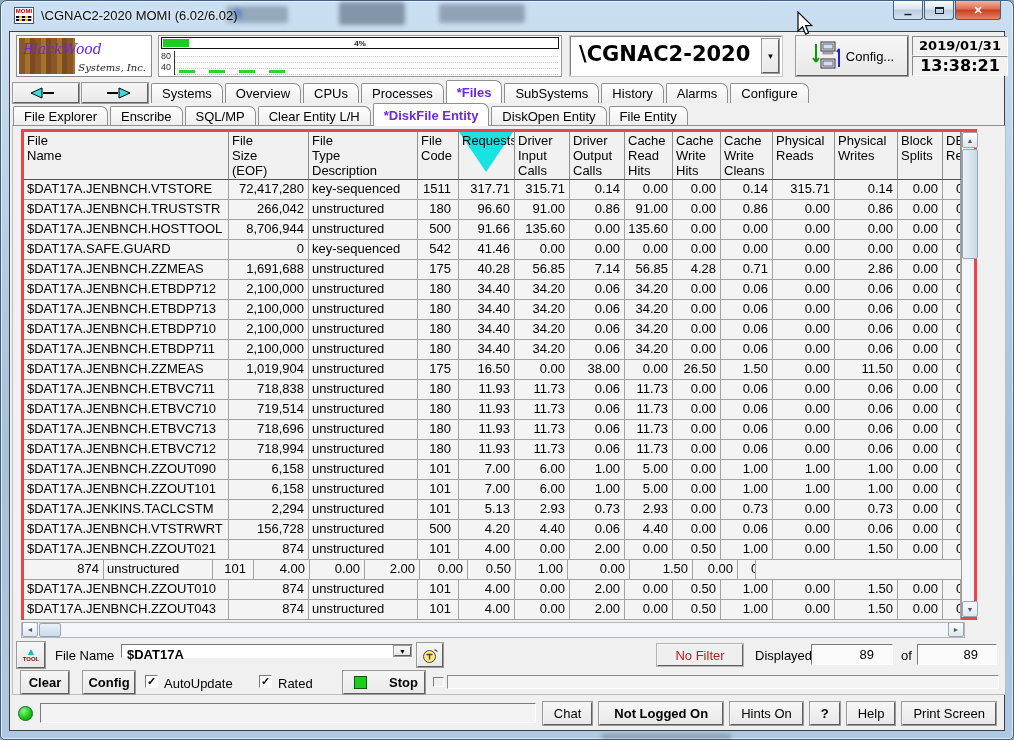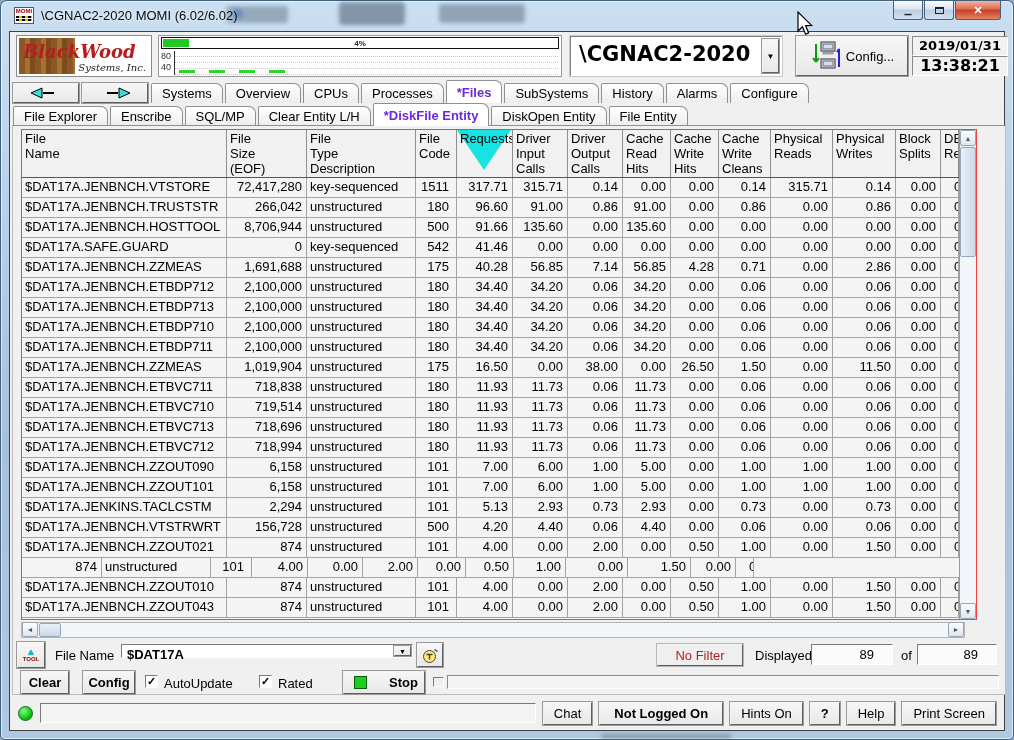--- a/index.html
+++ b/index.html
@@ -30,21 +30,21 @@
   .btn{border:1px solid;border-color:#f4f4f4 #5f5f5f #5f5f5f #f4f4f4;background:linear-gradient(#f6f6f6,#e8e8e8);
        display:flex;align-items:center;justify-content:center;font-size:13px;box-shadow:0 0 0 1px #9a9a9a}
   .btn.bold{font-weight:bold}
   .btn.disabled{color:#b91c1c;box-shadow:0 0 0 1px #b5b5b5;background:#efefef}
 
   
   .toolbar{position:absolute;left:2px;top:2px;right:2px;height:44px}
   .logo{position:absolute;left:4px;top:1px;width:136px;height:42px;border:1px solid #8a8a8a;background:#fff;box-shadow:1px 1px 0 #fff inset;overflow:hidden}
   .logo-wood{position:absolute;left:2px;top:2px;bottom:2px;width:56px;
              background:repeating-linear-gradient(90deg,#8a5726 0 6px,#a5712f 6px 11px,#7c4c1f 11px 16px)}
-  .logo-t1{position:absolute;left:6px;top:5px;font-family:"DejaVu Serif",serif;font-style:italic;font-weight:bold;font-size:18px;color:#b91c1c}
+  .logo-t1{position:absolute;left:6px;top:5px;font-family:"DejaVu Serif",serif;font-style:italic;font-weight:normal;font-size:14px;color:#6d28d9}
   .logo-t2{position:absolute;right:5px;bottom:3px;font-family:"DejaVu Serif",serif;font-style:italic;font-size:10px;color:#222}
   .meter{position:absolute;left:146px;top:1px;width:404px;height:42px;border:1px solid #9a9a9a;background:#fff}
   .pbar{position:absolute;left:2px;top:1px;right:2px;height:12px;border:1px solid #111;background:#fff}
   .pfill{position:absolute;left:1px;top:1px;bottom:1px;width:26px;background:#1ecb1e}
   .plabel{position:absolute;left:0;right:0;top:1px;text-align:center;font-size:8px;font-weight:bold;color:#222}
   .spark{position:absolute;left:2px;top:15px;right:2px;bottom:1px;background:#fff;overflow:hidden}
   .spark .ylab{position:absolute;left:0;font-size:9px;color:#333;line-height:9px}
   .spark .axis{position:absolute;left:13px;top:0;bottom:0;width:1px;background:#333}
   .spark .grid{position:absolute;left:14px;right:0;border-top:1px dotted #c9c9c9;height:0}
   .spark .dash{position:absolute;height:3px;width:16px;background:#2ed32e;bottom:2px}
@@ -65,21 +65,21 @@
   .tabrow2{top:71px}
   .navbtn{width:66px;height:20px;margin-right:3px;display:flex;align-items:center;justify-content:center}
   .tab{height:20px;padding:0 10px;border:1px solid #8f8f8f;border-bottom:none;border-radius:2px 7px 0 0;
        background:linear-gradient(#ffffff,#ededed);display:flex;align-items:center;margin-right:2px;white-space:nowrap}
   .tab.sel{height:23px;background:#fff;font-weight:bold;color:#6d28d9;position:relative;z-index:3}
 
   
   .panel{position:absolute;left:2px;top:93px;width:994px;height:570px;background:#f0f0f0;border:1px solid #bdbdbd;border-top:1px solid #8f8f8f}
 
   
-  .grid-wrap{position:absolute;left:8px;top:3px;width:956px;height:491px;border:1px solid #ef4444;background:#f4f4f4;display:flex}
+  .grid-wrap{position:absolute;left:8px;top:3px;width:956px;height:491px;border:3px solid #ef4444;background:#f4f4f4;display:flex}
   .grid{width:937px}
   .grid-header{display:flex;height:48px;border-bottom:1px solid #555}
   .th{border-right:1px solid #8f8f8f;background:#f1f1f1;padding:1px 3px;font-size:13px;line-height:15px;position:relative;overflow:hidden;white-space:nowrap}
   .th .hline{position:relative;z-index:2}
   .sort-tri{position:absolute;left:0;top:0;width:0;height:0;z-index:1;
             border-left:27px solid transparent;border-right:27px solid transparent;border-top:40px solid #17e3e3}
   .grid-body{height:440px;overflow:hidden}
   .tr{display:flex;height:20px;border-bottom:1px solid #a3a3a3;background:#f4f4f4}
   .td{border-right:1px solid #a3a3a3;font-size:13px;line-height:18px;white-space:nowrap;overflow:hidden;text-align:right;padding:0 4px 0 0}
   .td.left{text-align:left;padding:0 3px}

